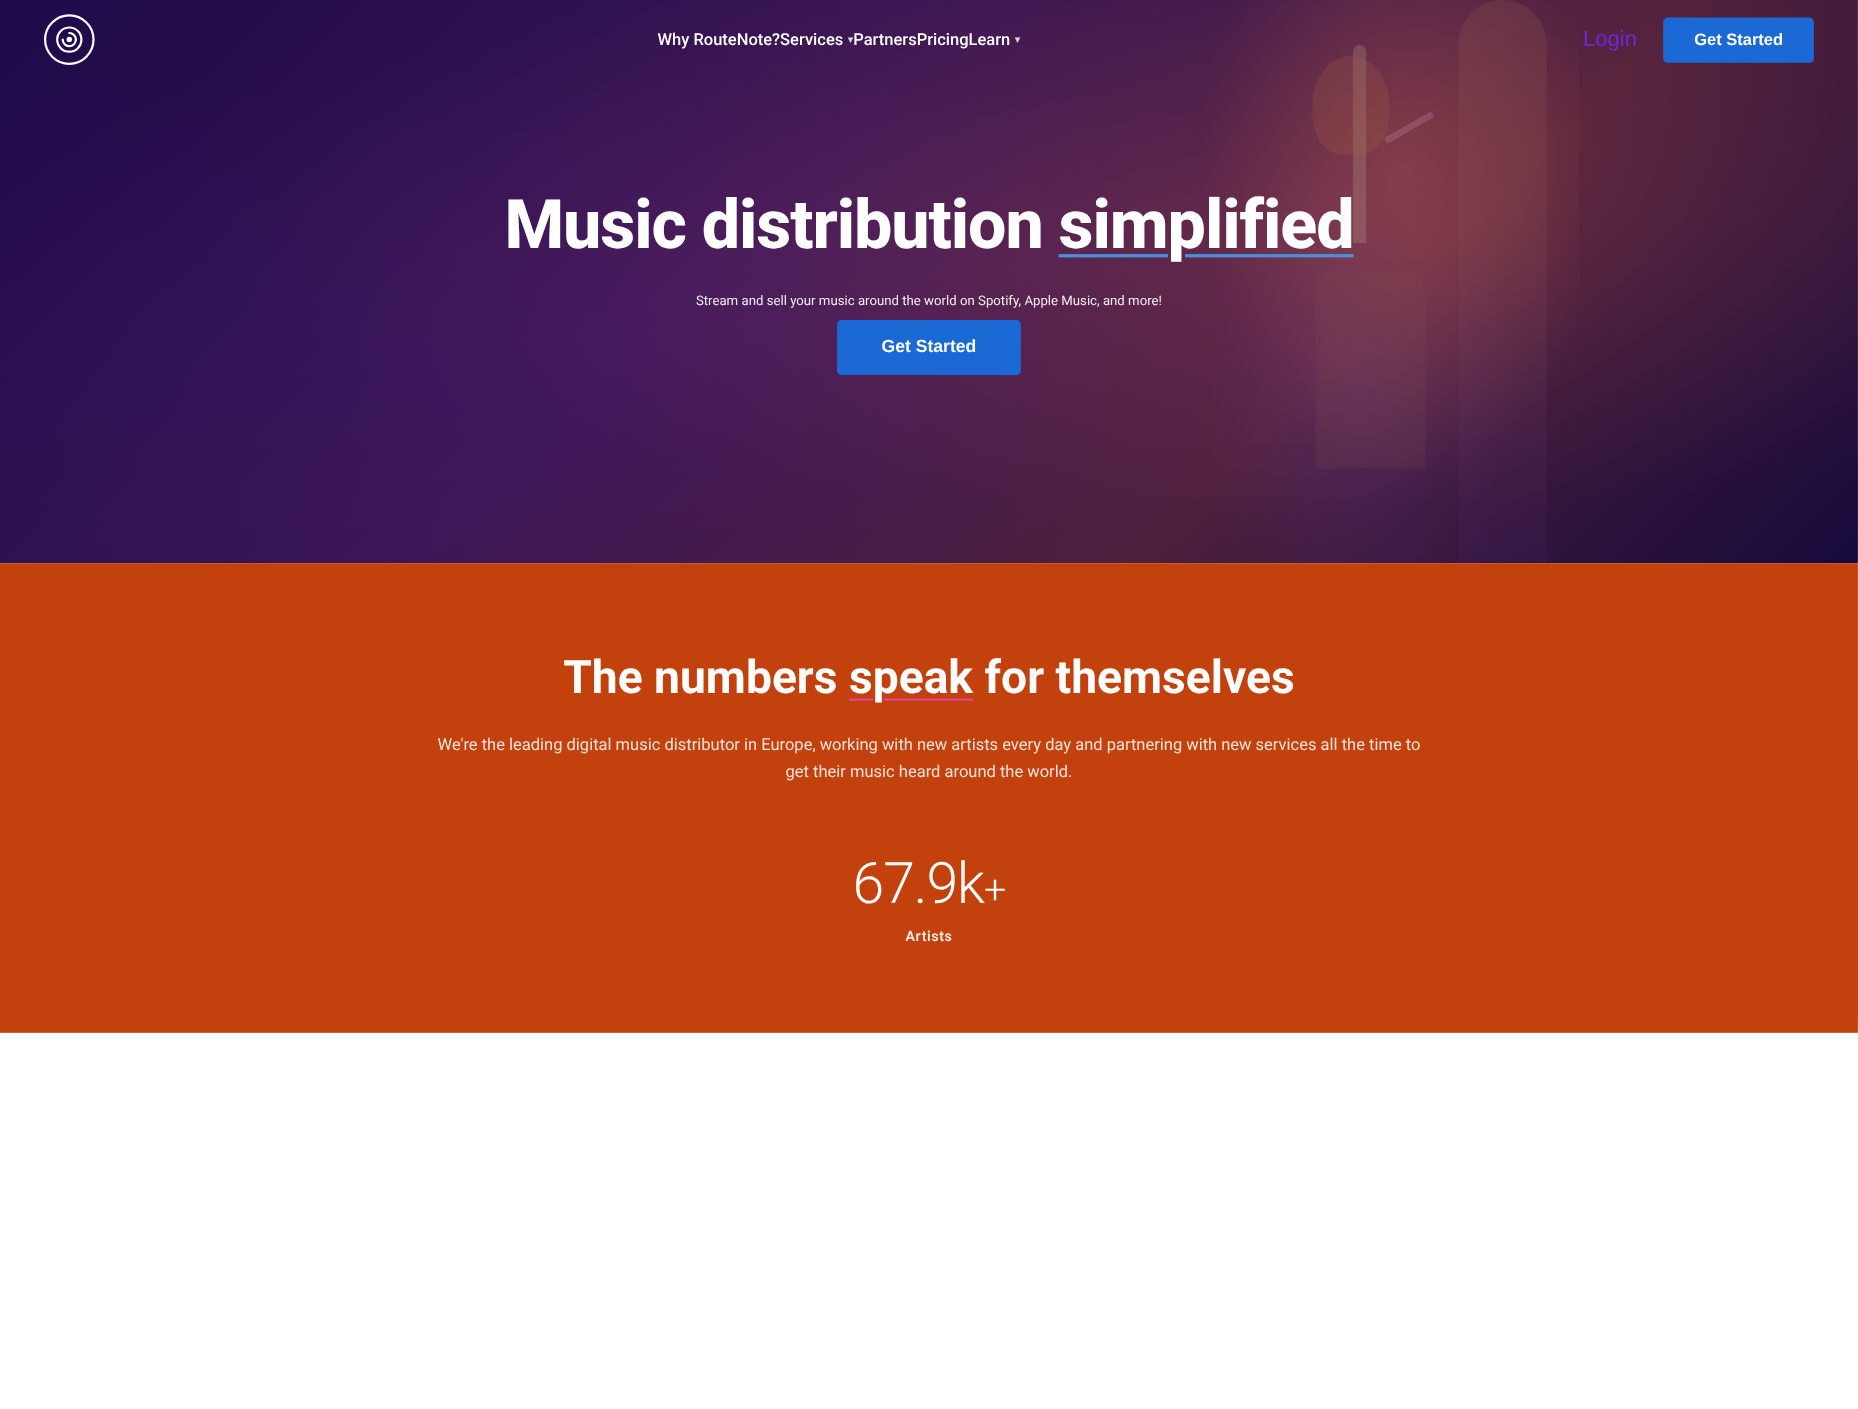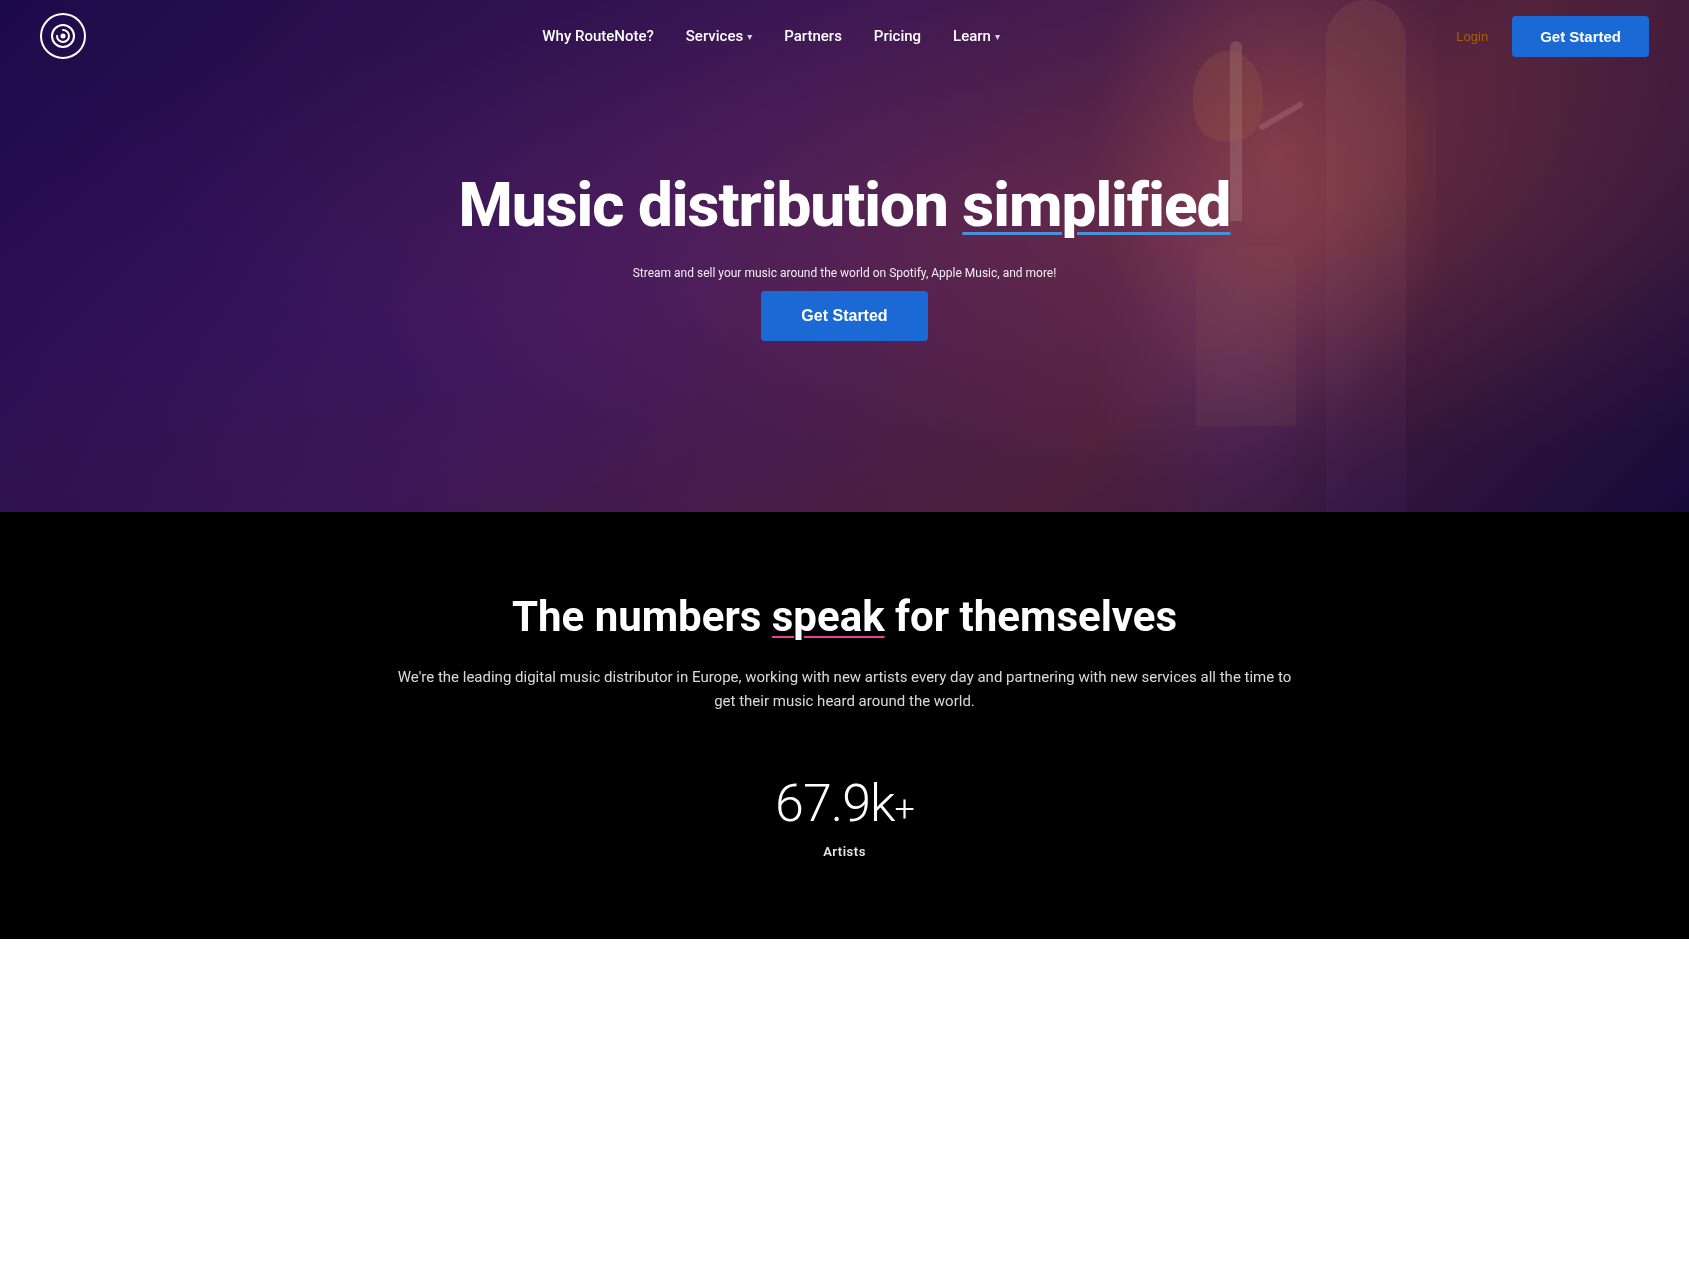--- a/index.html
+++ b/index.html
@@ -36,21 +36,20 @@
       align-items: center;
       justify-content: center;
       color: #fff;
       font-size: 20px;
       font-weight: bold;
     }
 
     .nav-links {
       display: flex;
       align-items: center;
-      gap: 32px;
       list-style: none;
     }
 
     .nav-links li a,
     .nav-links li span {
       color: #fff;
       text-decoration: none;
       font-size: 15px;
       font-weight: 500;
       cursor: pointer;
@@ -64,24 +63,24 @@
       opacity: 0.8;
     }
 
     .nav-actions {
       display: flex;
       align-items: center;
       gap: 24px;
     }
 
     .btn-login {
-      color: #a16207;
+      color: #6d28d9;
       background: transparent;
       border: none;
-      font-size: 13px;
+      font-size: 20px;
       font-weight: 500;
       cursor: pointer;
     }
 
     .btn-get-started-nav {
       background: #1a69d4;
       color: #fff;
       border: none;
       padding: 12px 28px;
       font-size: 15px;
@@ -176,21 +175,21 @@
       border: none;
       padding: 16px 40px;
       font-size: 16px;
       font-weight: 600;
       border-radius: 4px;
       cursor: pointer;
     }
 
     
     .stats-section {
-      background: #000000;
+      background: #c2410c;
       padding: 80px 40px;
       text-align: center;
       color: #fff;
     }
 
     .stats-title {
       font-size: 42px;
       font-weight: 700;
       margin-bottom: 24px;
     }

